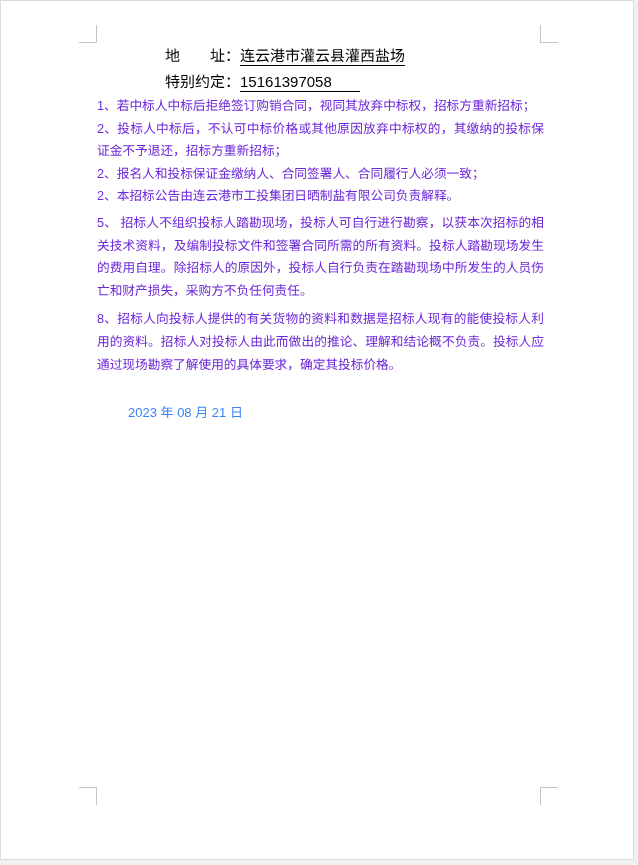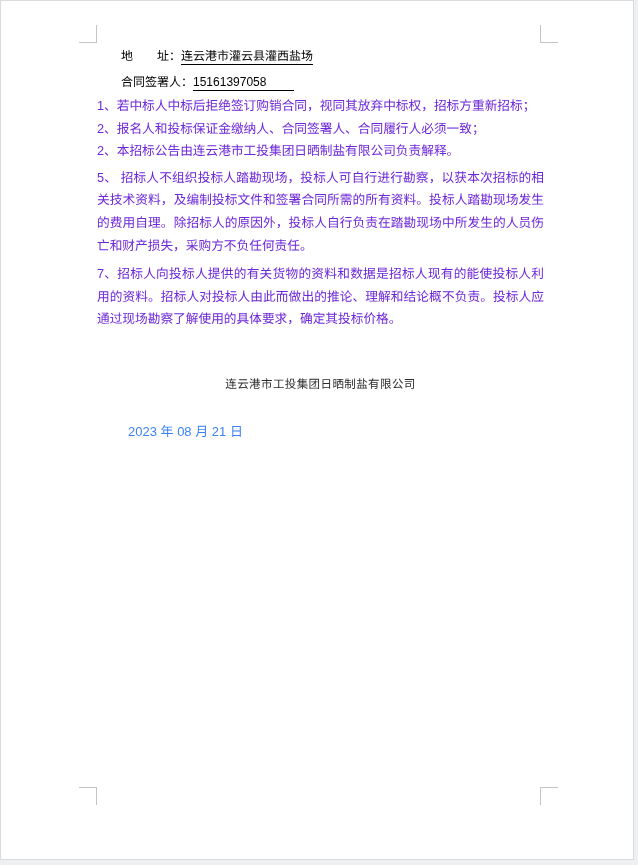--- a/index.html
+++ b/index.html
@@ -29,24 +29,25 @@
   .mark-br { left: 539px; top: 786px; border-left: 1px solid #c2c4c6;  border-top: 1px solid #c2c4c6; }
 
   .content {
     position: absolute;
     left: 96px; top: 42px;
     width: 447px;
     color: #111111;
   }
   .contact-block { margin-left: 24px; }
   .contact-line {
-    font-size: 12px;
+    font-size: 15px;
     line-height: 26px;
     white-space: pre-wrap;
     color: #000000;
+    margin-left: 44px;
   }
   .u-val {
     border-bottom: 1px solid #000000;
     padding-bottom: 1px;
   }
   .u-pad { padding-right: 28px; }
 
   .heading {
     margin-top: 2px;
     font-size: 13px;
@@ -90,28 +91,28 @@
 
     <div class="mark mark-tl"></div>
     <div class="mark mark-tr"></div>
     <div class="mark mark-bl"></div>
     <div class="mark mark-br"></div>
 
     <div class="content">
 
       <div class="contact-block">
         <div class="contact-line"><span>地　　址：</span><span class="u-val">连云港市灌云县灌西盐场</span></div>
-        <div class="contact-line"><span>合同签署人：</span><span class="u-val u-pad">15161397058</span></div>
+        <div class="contact-line"><span>特别约定：</span><span class="u-val u-pad">15161397058</span></div>
       </div>
 
 
       <p class="provision">1、若中标人中标后拒绝签订购销合同，视同其放弃中标权，招标方重新招标；</p>
+      <p class="provision">2、投标人中标后，不认可中标价格或其他原因放弃中标权的，其缴纳的投标保证金不予退还，招标方重新招标；</p>
       <p class="provision">2、报名人和投标保证金缴纳人、合同签署人、合同履行人必须一致；</p>
       <p class="provision">2、本招标公告由连云港市工投集团日晒制盐有限公司负责解释。</p>
       <p class="provision gap-sm">5、 招标人不组织投标人踏勘现场，投标人可自行进行勘察，以获本次招标的相关技术资料，及编制投标文件和签署合同所需的所有资料。投标人踏勘现场发生的费用自理。除招标人的原因外，投标人自行负责在踏勘现场中所发生的人员伤亡和财产损失，采购方不负任何责任。</p>
-      <p class="provision gap-md">7、招标人向投标人提供的有关货物的资料和数据是招标人现有的能使投标人利用的资料。招标人对投标人由此而做出的推论、理解和结论概不负责。投标人应通过现场勘察了解使用的具体要求，确定其投标价格。</p>
+      <p class="provision gap-md">8、招标人向投标人提供的有关货物的资料和数据是招标人现有的能使投标人利用的资料。招标人对投标人由此而做出的推论、理解和结论概不负责。投标人应通过现场勘察了解使用的具体要求，确定其投标价格。</p>
 
-      <div class="company-line">连云港市工投集团日晒制盐有限公司</div>
       <div class="date-line">2023 年 08 月 21 日</div>
 
     </div>
   </div>
 </div>
 
 </body></html>

